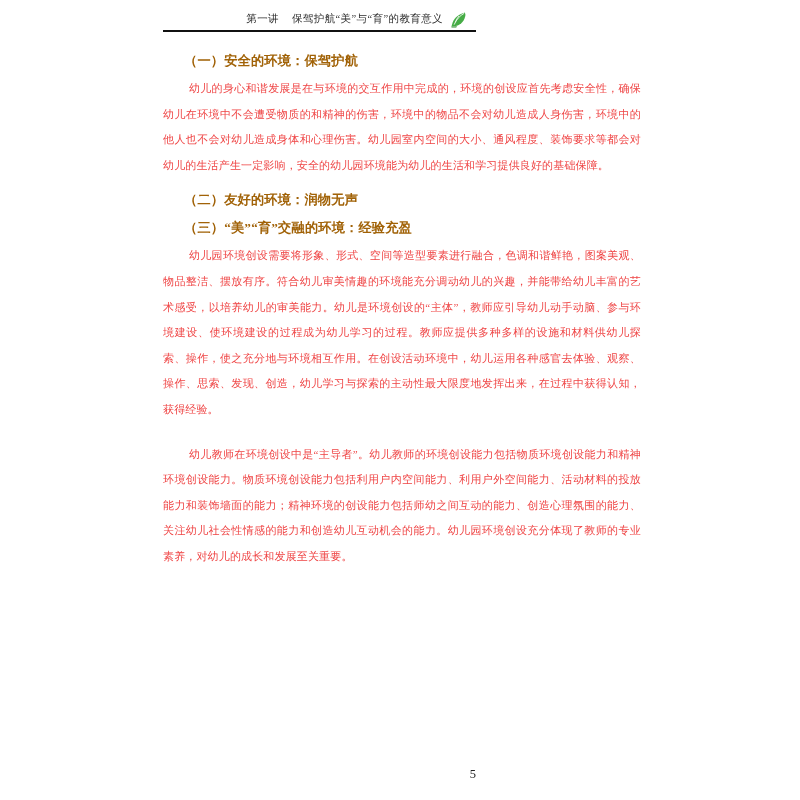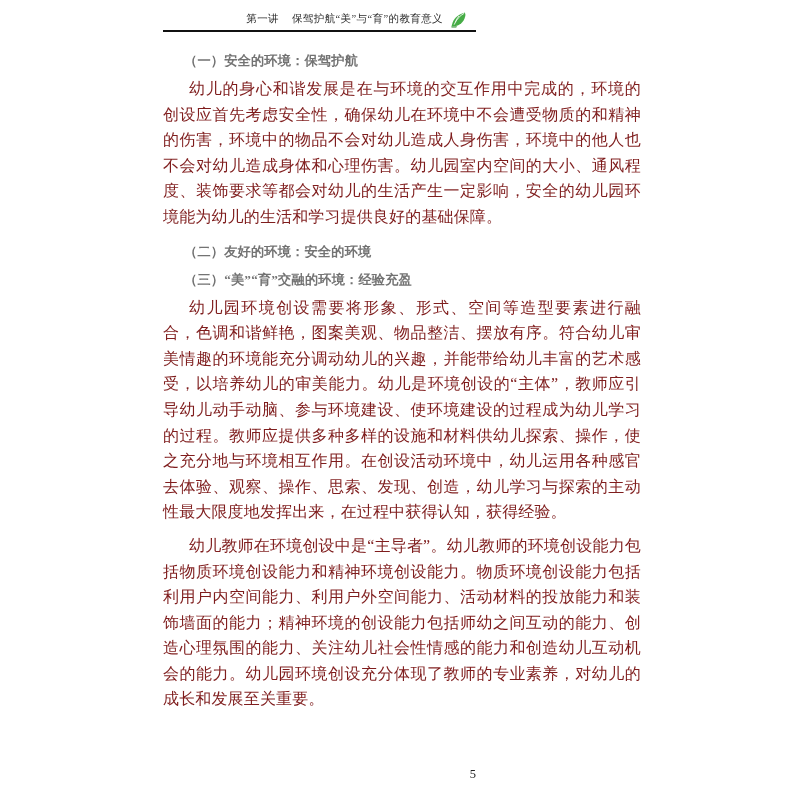--- a/index.html
+++ b/index.html
@@ -69,37 +69,37 @@
     position: absolute;
     top: 48px;
     left: 163px;
     width: 478px;
   }
   .sub-heading {
     font-size: 13.2px;
     line-height: 26px;
     margin: 0 0 2px 0;
     padding-left: 21px;
-    color: #737373;
+    color: #a16207;
     letter-spacing: 0.2px;
     white-space: nowrap;
   }
   .para {
-    font-size: 16px;
+    font-size: 11px;
     line-height: 25.6px;
     margin: 0 0 3px 0;
     text-align: justify;
     text-justify: inter-ideograph;
     text-indent: 26px;
-    color: #7f1d1d;
+    color: #ef4444;
     letter-spacing: 0.15px;
     word-break: break-all;
   }
   .gap-after-para { margin-bottom: 9px; }
-  .gap-small { margin-bottom: 8px; }
+  .gap-small { margin-bottom: 19px; }
 
   .section-heading {
     font-size: 15.5px;
     line-height: 30px;
     font-weight: bold;
     color: #2874ad;
     margin: 16px 0 11px 0;
     padding-left: 2px;
     letter-spacing: 0.3px;
     white-space: nowrap;
@@ -135,21 +135,21 @@
       </span>
     </div>
   </div>
   <div class="header-rule"></div>
 
   <div class="content">
 
     <h3 class="sub-heading">（一）安全的环境：保驾护航</h3>
     <p class="para gap-after-para">幼儿的身心和谐发展是在与环境的交互作用中完成的，环境的创设应首先考虑安全性，确保幼儿在环境中不会遭受物质的和精神的伤害，环境中的物品不会对幼儿造成人身伤害，环境中的他人也不会对幼儿造成身体和心理伤害。幼儿园室内空间的大小、通风程度、装饰要求等都会对幼儿的生活产生一定影响，安全的幼儿园环境能为幼儿的生活和学习提供良好的基础保障。</p>
 
-    <h3 class="sub-heading">（二）友好的环境：安全的环境</h3>
+    <h3 class="sub-heading">（二）友好的环境：润物无声</h3>
 
     <h3 class="sub-heading">（三）“美”“育”交融的环境：经验充盈</h3>
     <p class="para gap-small">幼儿园环境创设需要将形象、形式、空间等造型要素进行融合，色调和谐鲜艳，图案美观、物品整洁、摆放有序。符合幼儿审美情趣的环境能充分调动幼儿的兴趣，并能带给幼儿丰富的艺术感受，以培养幼儿的审美能力。幼儿是环境创设的“主体”，教师应引导幼儿动手动脑、参与环境建设、使环境建设的过程成为幼儿学习的过程。教师应提供多种多样的设施和材料供幼儿探索、操作，使之充分地与环境相互作用。在创设活动环境中，幼儿运用各种感官去体验、观察、操作、思索、发现、创造，幼儿学习与探索的主动性最大限度地发挥出来，在过程中获得认知，获得经验。</p>
 
 
     <p class="para">幼儿教师在环境创设中是“主导者”。幼儿教师的环境创设能力包括物质环境创设能力和精神环境创设能力。物质环境创设能力包括利用户内空间能力、利用户外空间能力、活动材料的投放能力和装饰墙面的能力；精神环境的创设能力包括师幼之间互动的能力、创造心理氛围的能力、关注幼儿社会性情感的能力和创造幼儿互动机会的能力。幼儿园环境创设充分体现了教师的专业素养，对幼儿的成长和发展至关重要。</p>
 
   </div>
 
   <div class="page-number">5</div>

